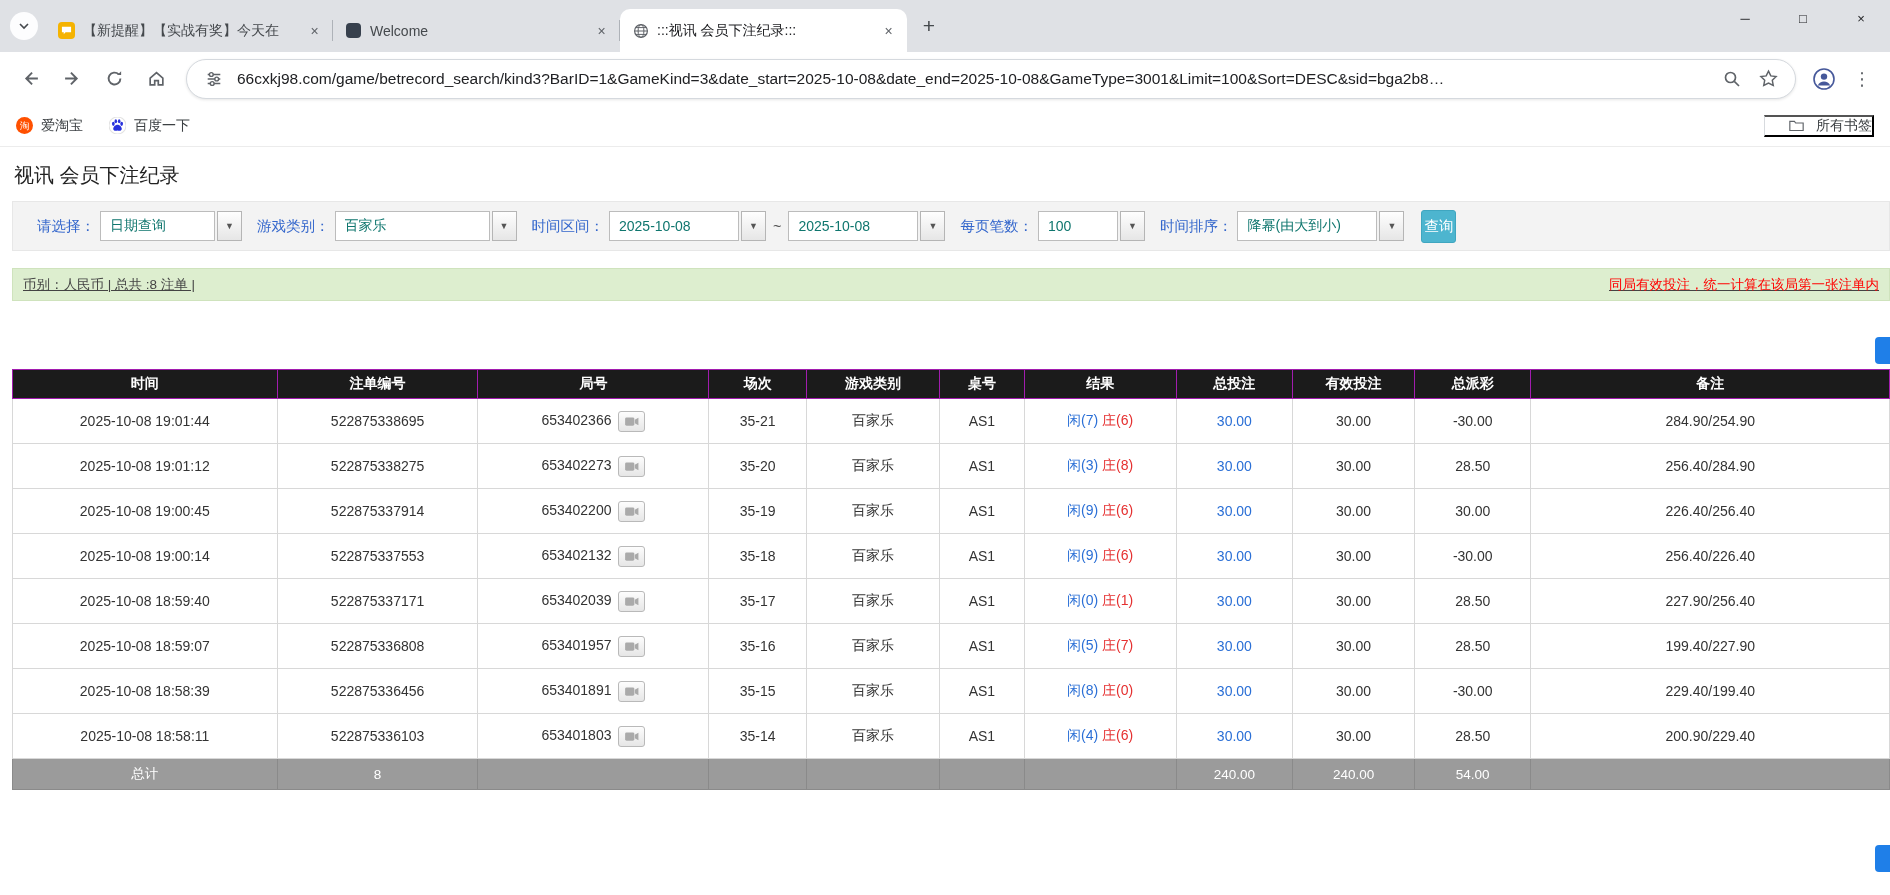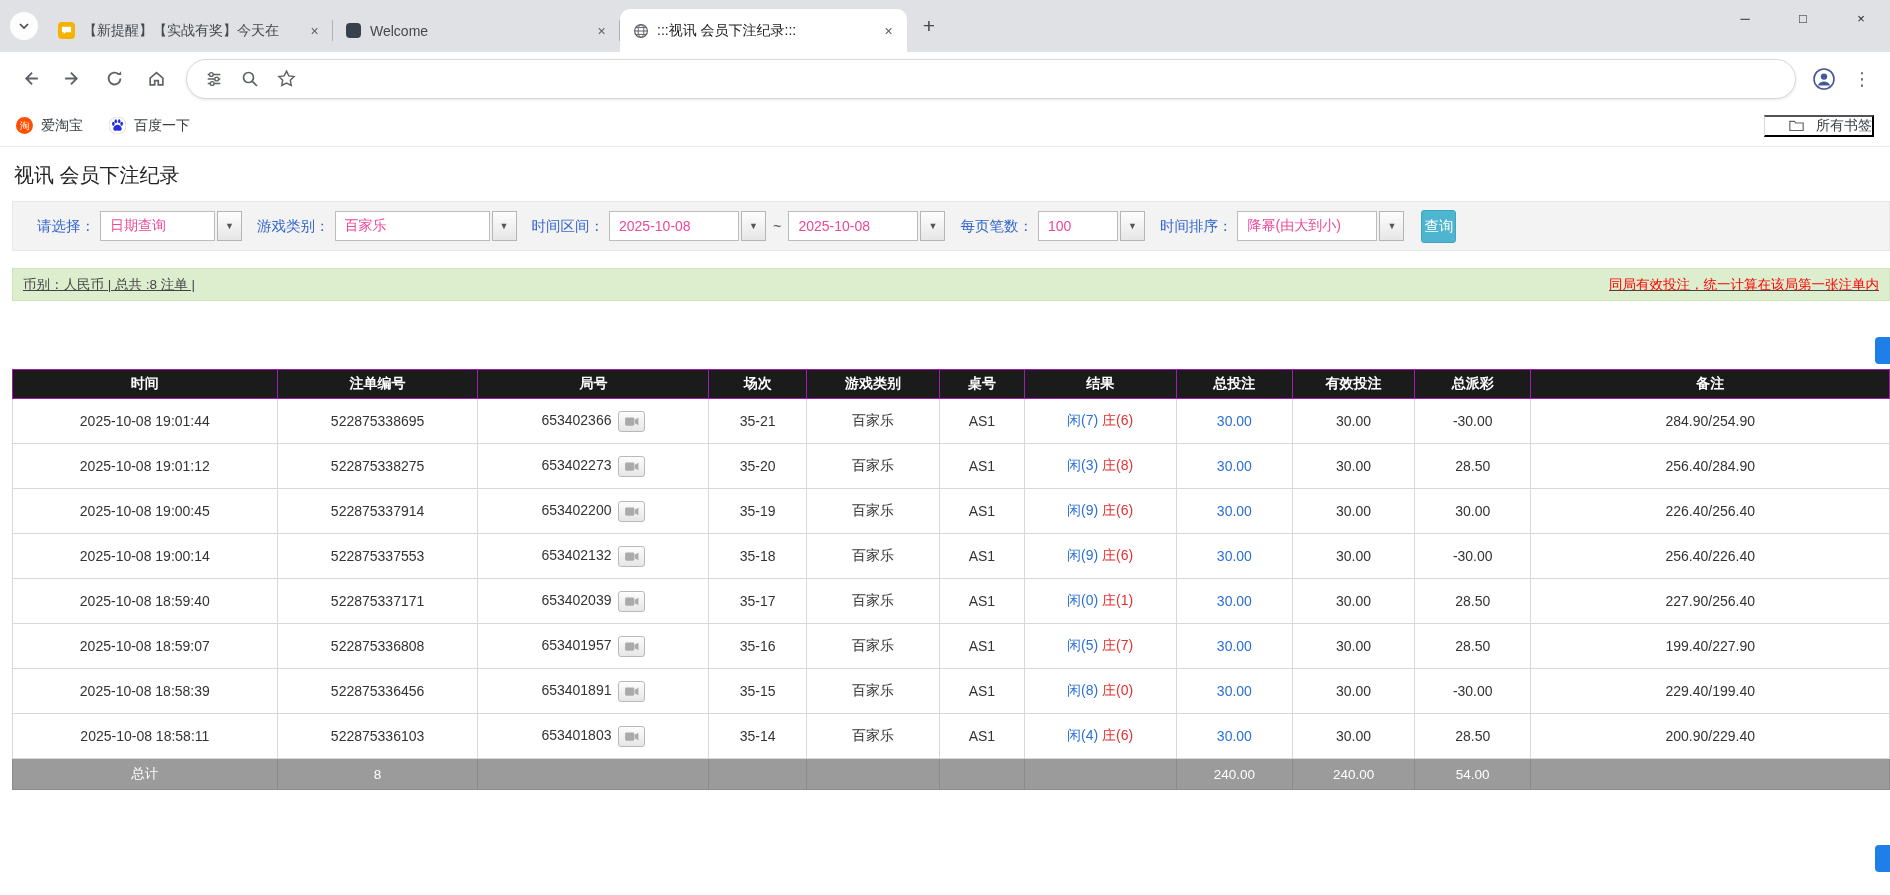--- a/index.html
+++ b/index.html
@@ -47,21 +47,21 @@
 
   
   .page-title { font-size:20px; line-height:22px; color:#222; padding:17px 14px 15px; font-weight:400; }
 
   .filterbar { margin:0 0 0 12px; background:#f3f3f3; border:1px solid #e7e7e7; height:50px;
     display:flex; align-items:center; padding:0 12px; gap:5px; font-size:14.5px; }
   .flabel { color:#3366cc; margin-left:10px; white-space:nowrap; }
   .flabel:first-child { margin-left:12px; }
   .combo { display:flex; align-items:center; }
   .combo input { height:30px; border:1px solid #bcbcbc; background:#fff; padding:0 9px; font-size:14px;
-    font-family:inherit; color:#ec4899; }
+    font-family:inherit; color:#0f766e; }
   .combo-btn { width:25px; height:30px; margin-left:2px; border:1px solid #b5b5b5;
     background:linear-gradient(#fefefe,#e6e6e6); color:#555; font-size:9px;
     display:flex; align-items:center; justify-content:center; cursor:pointer; }
   .tilde { color:#555; margin:0 2px; }
   .search-btn { margin-left:12px; height:33px; padding:0 2px; background:#4db5cf; color:#fff;
     border:1px solid #3fa6c0; border-radius:3px; font-size:14.5px; cursor:pointer; font-family:inherit; }
 
   .summary { margin:17px 0 0 12px; background:#ddeecf; border:1px solid #cfe3bd; height:33px;
     display:flex; align-items:center; justify-content:space-between; padding:0 10px; font-size:13.5px; color:#444;text-decoration:underline; }
   .summary-note { color:#f00; white-space:nowrap; }
@@ -160,20 +160,21 @@
 
   <div class="omnibox">
     <span class="omni-btn">
       <svg width="18" height="18" viewBox="0 0 20 20">
           <path d="M3 5h14M3 10h14M3 15h14" stroke="#5f6368" stroke-width="1.6" fill="none"></path>
           <circle cx="7" cy="5" r="2.1" fill="#fff" stroke="#5f6368" stroke-width="1.6"></circle>
           <circle cx="13" cy="10" r="2.1" fill="#fff" stroke="#5f6368" stroke-width="1.6"></circle>
           <circle cx="8" cy="15" r="2.1" fill="#fff" stroke="#5f6368" stroke-width="1.6"></circle>
         </svg>
     </span>
+    <span class="url-text">66cxkj98.com/game/betrecord_search/kind3?BarID=1&amp;GameKind=3&amp;date_start=2025-10-08&amp;date_end=2025-10-08&amp;GameType=3001&amp;Limit=100&amp;Sort=DESC&amp;sid=bga2b8…</span>
     <button class="omni-btn">
       <svg width="18" height="18" viewBox="0 0 18 18">
           <circle cx="7.5" cy="7.5" r="5" fill="none" stroke="#5f6368" stroke-width="1.7"></circle>
           <path d="M11.3 11.3 16 16" stroke="#5f6368" stroke-width="1.7"></path>
         </svg>
     </button>
     <button class="omni-btn">
       <svg width="19" height="19" viewBox="0 0 18 18">
           <path d="M9 2l2.2 4.5 5 .7-3.6 3.5.9 4.9L9 13.3 4.5 15.6l.9-4.9L1.8 7.2l5-.7z" fill="none" stroke="#5f6368" stroke-width="1.4"></path>
         </svg>

